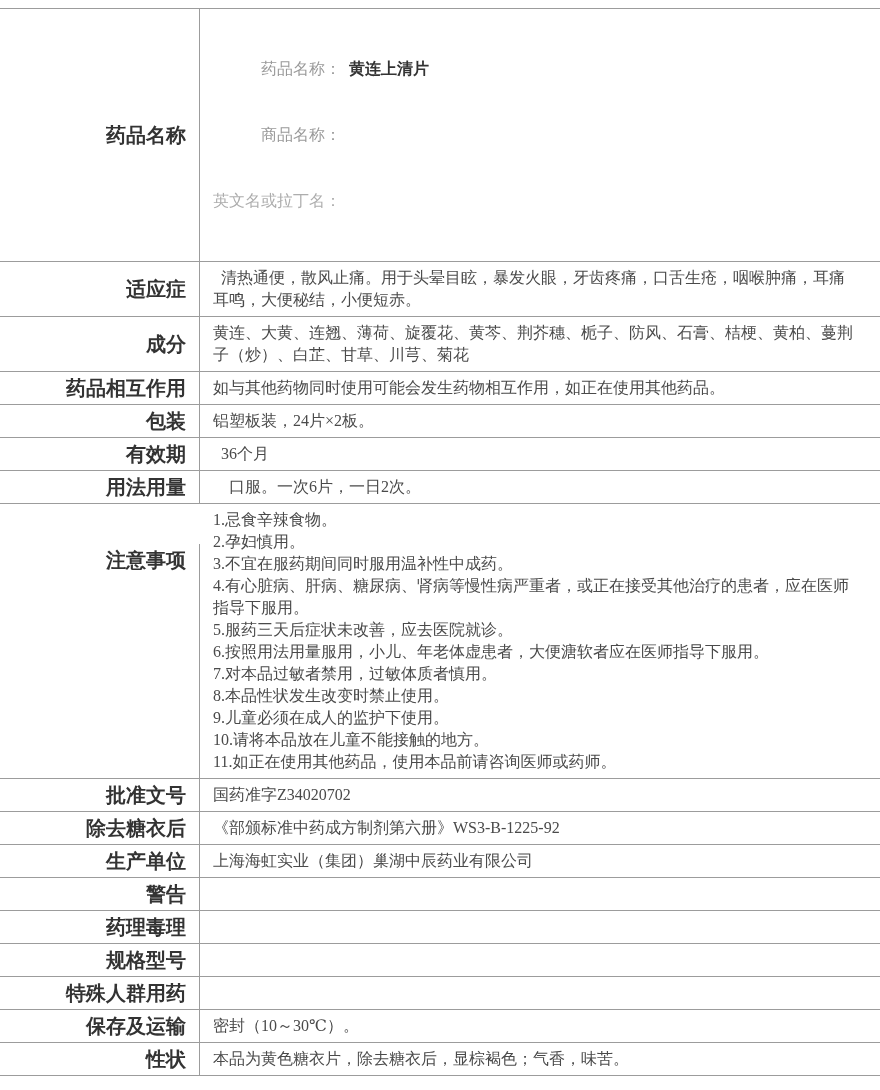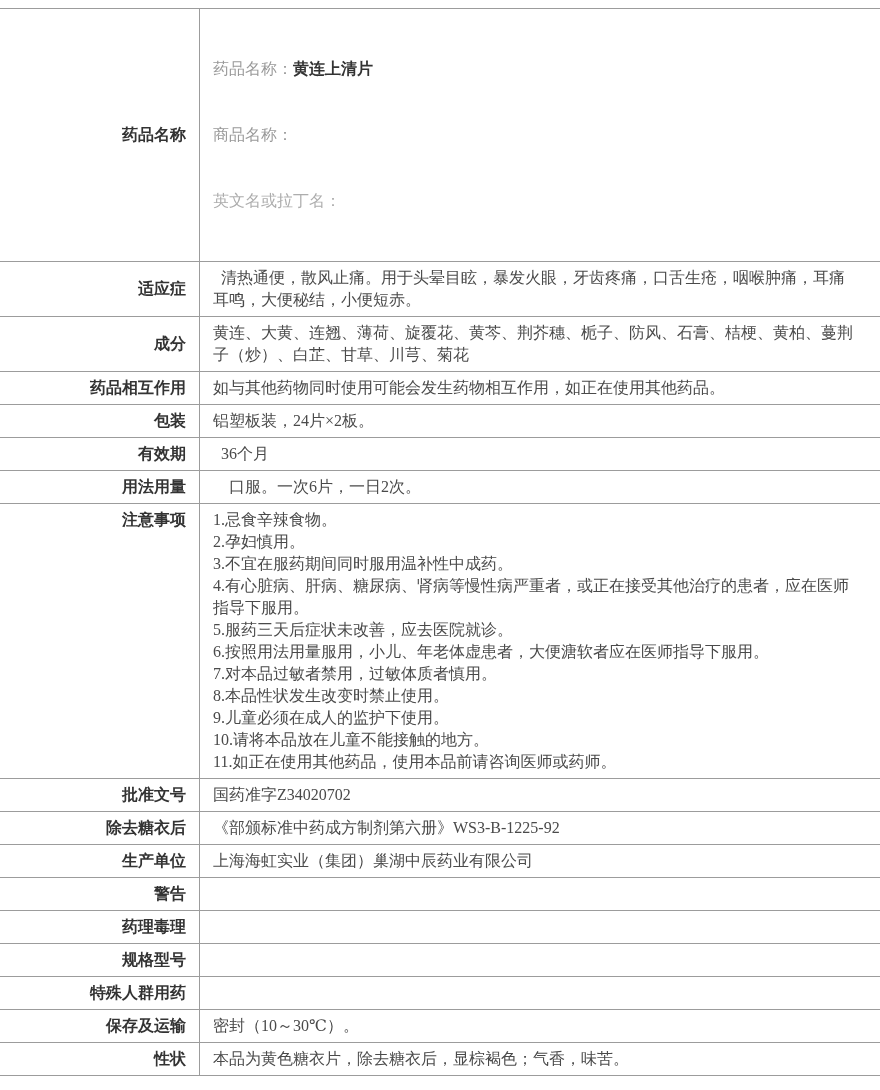--- a/index.html
+++ b/index.html
@@ -32,41 +32,42 @@
     width:200px;
     flex:0 0 200px;
     border-right:1px solid var(--border);
     display:flex;
     align-items:center;
     justify-content:flex-end;
     text-align:right;
     padding:5px 13px 5px 4px;
     font-family:"Liberation Sans","DejaVu Sans",sans-serif;
     font-weight:bold;
-    font-size:16px;
+    font-size:20px;
     line-height:22px;
     color:var(--label-text);
   }
-  .label-cell.va-top{align-items:flex-start;}
+  .label-cell.va-top{align-items:flex-start;margin-top:40px;}
   .content-cell{
     flex:1 1 auto;
     padding:5px 24px 5px 13px;
     font-size:16px;
     line-height:22px;
     color:var(--content-text);
     white-space:pre-wrap;
     word-break:break-all;
     min-height:32px;
   }
   .subline{min-height:22px;}
-  .muted{color:var(--muted-label);}
+  .muted{color:var(--muted-label);margin-left:48px;}
   .muted-light{color:var(--muted-label-light);}
   .drug-name-value{
     font-weight:bold;
     color:var(--label-text);
+    margin-left:8px;
     font-family:Liberation Serif, serif;
   }
 </style>
 </head>
 <body>
 
 <div class="drug-table">
 
   <div class="row">
     <div class="label-cell">药品名称</div>

